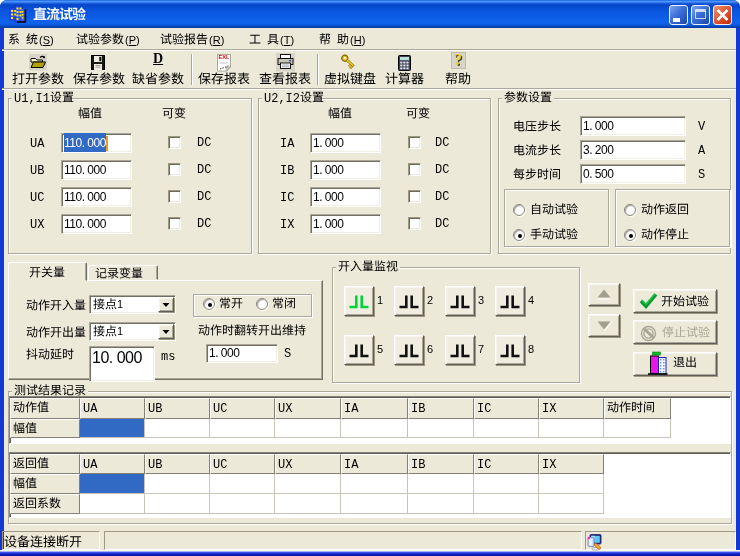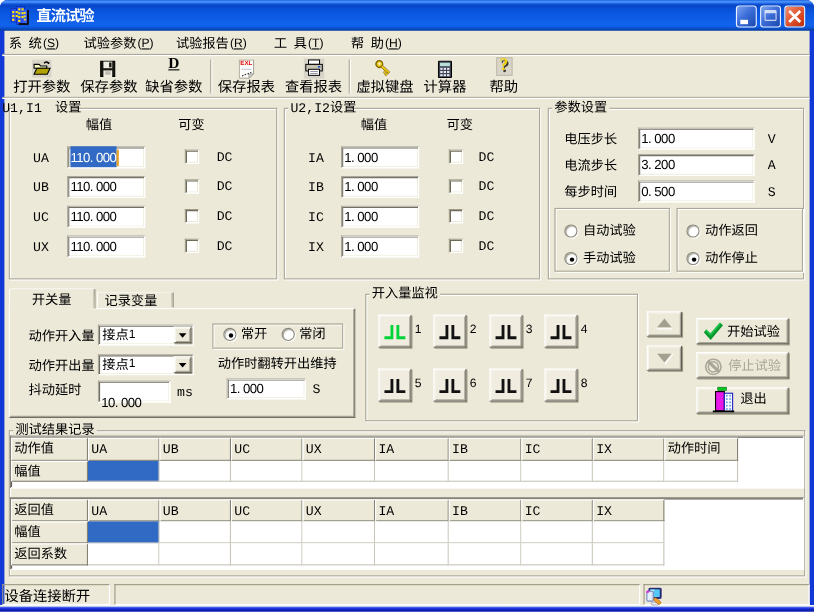--- a/index.html
+++ b/index.html
@@ -194,21 +194,21 @@
 <div class="abs" style="left:454px;top:51px;font-family:'Liberation Serif',serif;font-size:16px;font-weight:bold;color:#f0d000;text-shadow:1.2px 1.2px 0 #383830">?</div>
 <svg style="position:absolute;left:445px;top:72px;overflow:visible" width="27" height="15" fill="#000">
     <use href="#g5E2E" transform="translate(0.0,11.31) scale(0.01300,-0.01300)"></use>
     <use href="#g52A9" transform="translate(13.0,11.31) scale(0.01300,-0.01300)"></use>
   </svg>
 <div class="sep" style="left:191px;top:54px;height:31px"></div>
 <div class="sep" style="left:317px;top:54px;height:31px"></div>
 <div class="abs" style="left:2px;top:88px;width:734px;height:2px;border-top:1px solid #aca899;border-bottom:1px solid #fff"></div>
 <div class="gb" style="left:8px;top:98px;width:244px;height:156px"></div>
 <div class="gbl" style="left:12px;top:92px;width:58px;height:13px"></div>
-<div class="mono" style="left:2px;top:92px;font-size:12px">U1,I1</div>
+<div class="mono" style="left:14px;top:92px;font-size:12px">U1,I1</div>
 <svg style="position:absolute;left:50px;top:91px;overflow:visible" width="25" height="14" fill="#000">
     <use href="#g8BBE" transform="translate(0.0,10.44) scale(0.01200,-0.01200)"></use>
     <use href="#g7F6E" transform="translate(12.0,10.44) scale(0.01200,-0.01200)"></use>
   </svg>
 <svg style="position:absolute;left:78px;top:107px;overflow:visible" width="25" height="14" fill="#000">
     <use href="#g5E45" transform="translate(0.0,10.44) scale(0.01200,-0.01200)"></use>
     <use href="#g503C" transform="translate(12.0,10.44) scale(0.01200,-0.01200)"></use>
   </svg>
 <svg style="position:absolute;left:162px;top:107px;overflow:visible" width="25" height="14" fill="#000">
     <use href="#g53EF" transform="translate(0.0,10.44) scale(0.01200,-0.01200)"></use>
@@ -377,21 +377,21 @@
 <div class="btn" style="left:158px;top:324px;width:16px;height:15px"></div>
 <svg class="abs" style="left:158px;top:324px" width="16" height="15">
     <path d="M4.5 6 h7 l-3.5 4z" fill="#000"></path>
   </svg>
 <svg style="position:absolute;left:26px;top:348px;overflow:visible" width="49" height="14" fill="#000">
     <use href="#g6296" transform="translate(0.0,10.44) scale(0.01200,-0.01200)"></use>
     <use href="#g52A8" transform="translate(12.0,10.44) scale(0.01200,-0.01200)"></use>
     <use href="#g5EF6" transform="translate(24.0,10.44) scale(0.01200,-0.01200)"></use>
     <use href="#g65F6" transform="translate(36.0,10.44) scale(0.01200,-0.01200)"></use>
   </svg>
-<div class="tb" style="left:89px;top:346px;width:66px;height:20px;font-family:'Liberation Sans',sans-serif;font-size:12px;letter-spacing:-.5px;padding:12px 0 0 2px;white-space:pre">10. 000</div>
+<div class="tb" style="left:89px;top:346px;width:66px;height:36px;font-family:'Liberation Sans',sans-serif;font-size:16px;letter-spacing:-.5px;padding:2px 0 0 2px;white-space:pre">10. 000</div>
 <div class="mono" style="left:161px;top:350px">ms</div>
 <div class="gb" style="left:193px;top:294px;width:119px;height:23px"></div>
 <div class="rad" style="left:203px;top:298px">
     <div class="dot"></div>
   </div>
 <svg style="position:absolute;left:219px;top:297px;overflow:visible" width="25" height="14" fill="#000">
     <use href="#g5E38" transform="translate(0.0,10.44) scale(0.01200,-0.01200)"></use>
     <use href="#g5F00" transform="translate(12.0,10.44) scale(0.01200,-0.01200)"></use>
   </svg>
 <div class="rad" style="left:256px;top:298px"></div>

